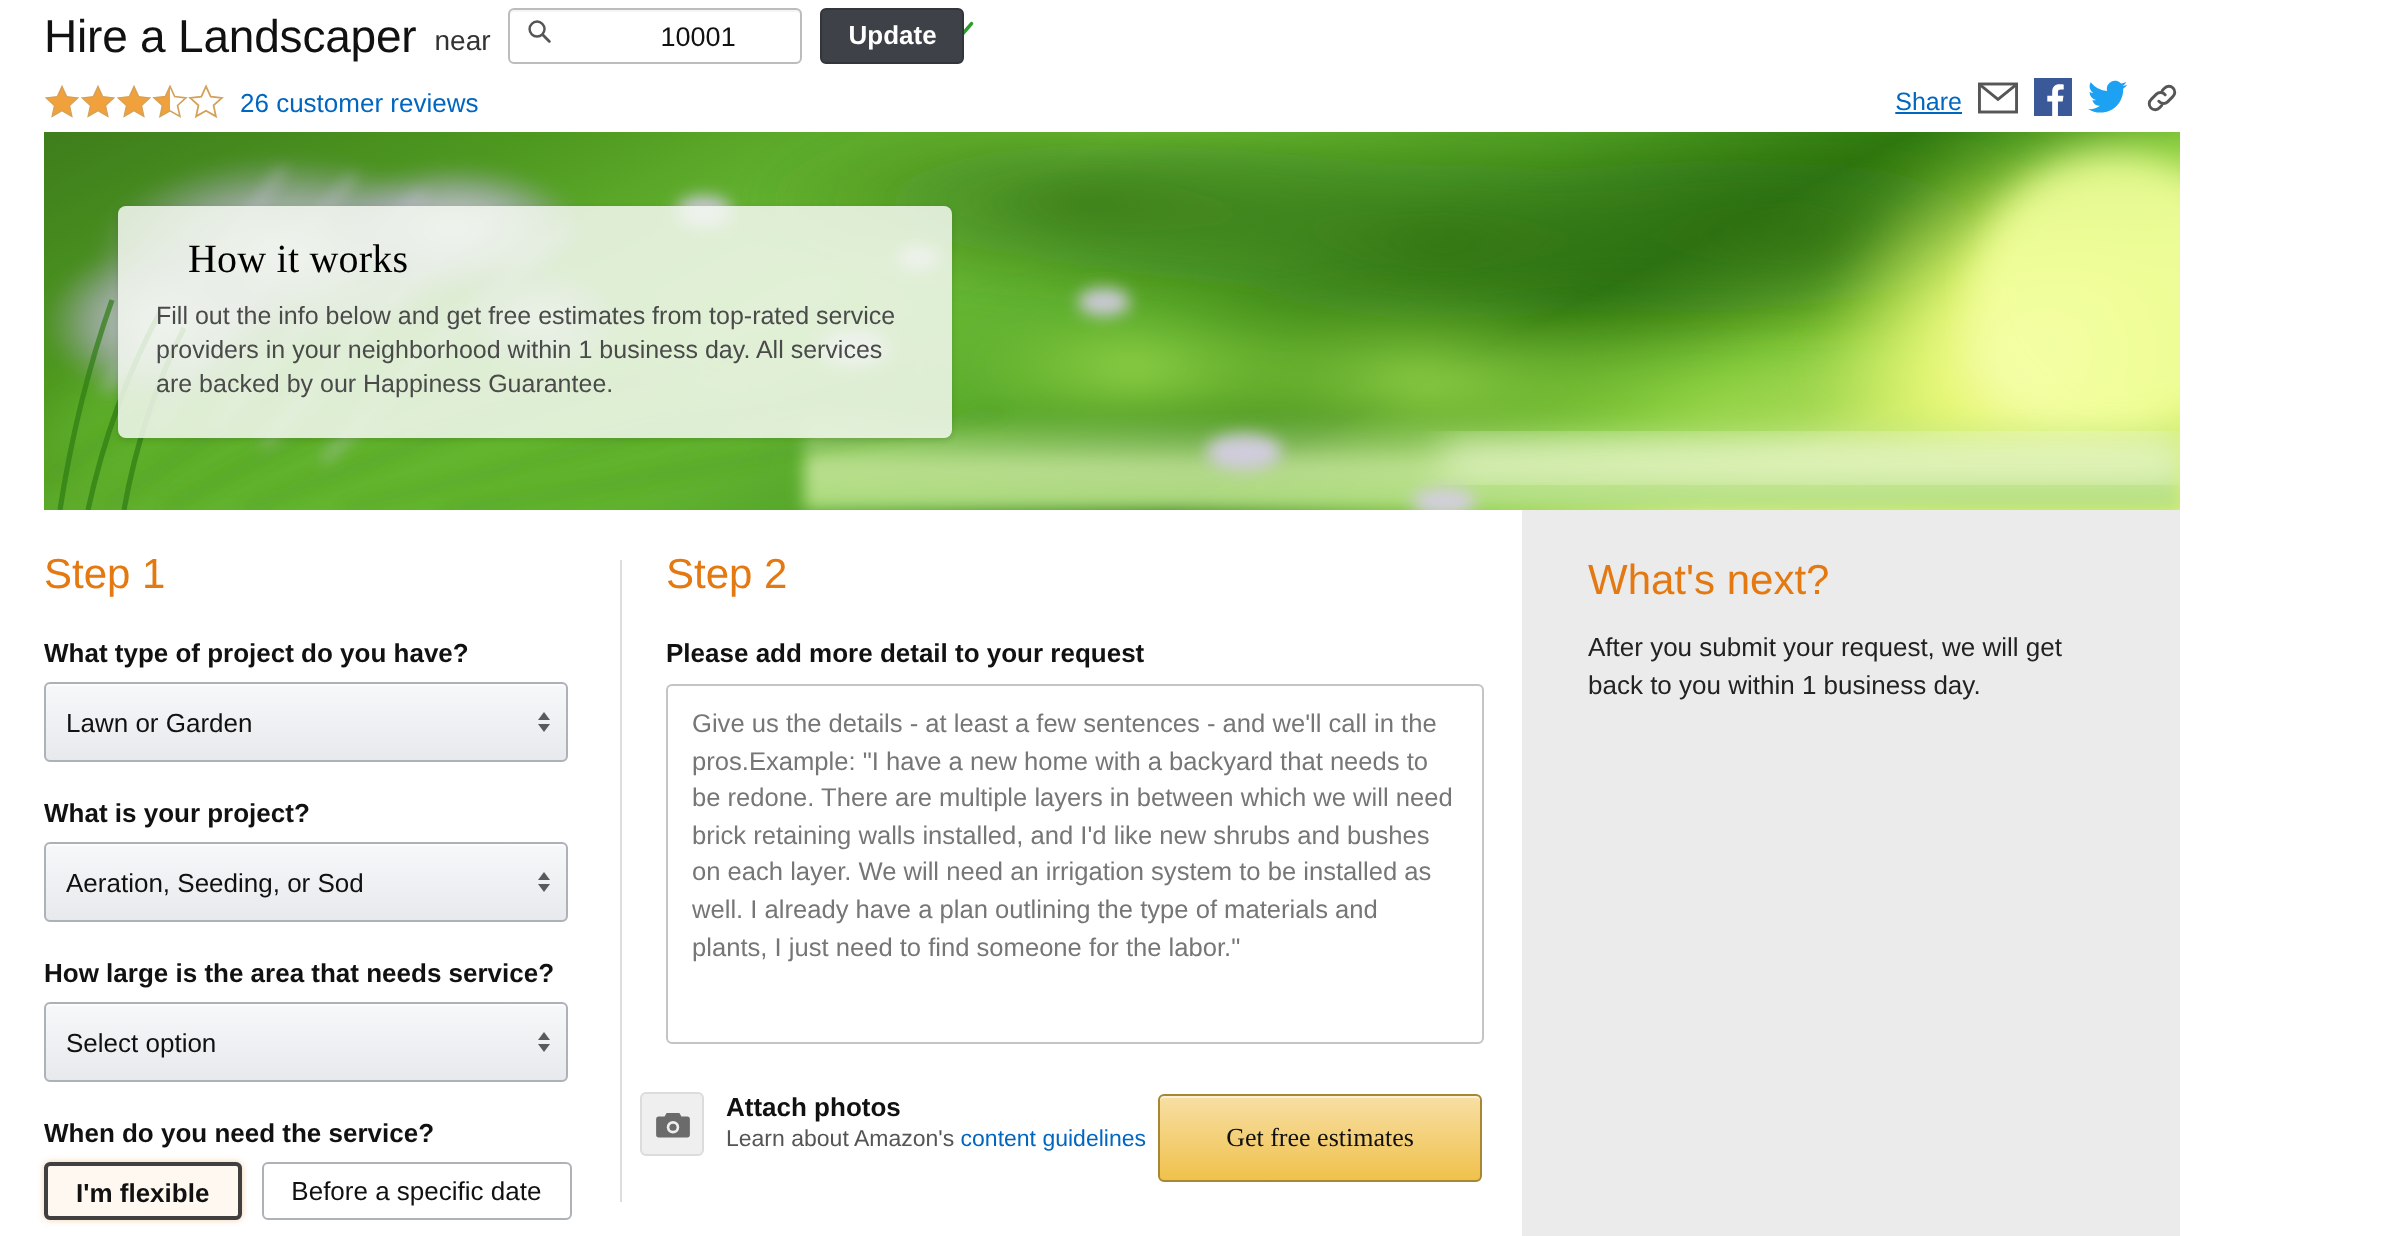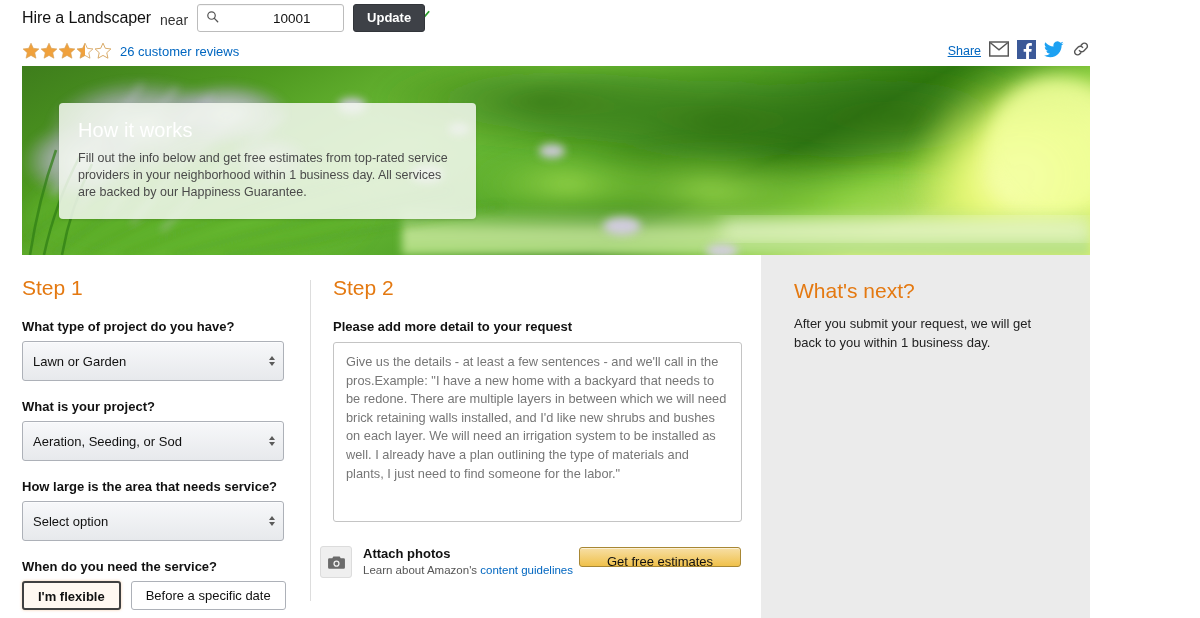--- a/index.html
+++ b/index.html
@@ -13,21 +13,21 @@
   }
 
   
   .header {
     position: absolute;
     left: 22px; top: 0px;
     width: 1068px; height: 36px;
     display: flex; align-items: center;
   }
   .page-title {
-    font-size: 16px;
+    font-size: 23px;
     font-weight: 400;
     color: #111111;
     letter-spacing: -0.1px;
     text-align: right;
   }
   .near-word {
     font-size: 14px;
     color: #333333;
     margin-left: 9px;
     margin-right: 9px;
@@ -105,24 +105,25 @@
   .howbox {
     position: absolute;
     left: 37px; top: 37px;
     width: 417px;
     background: rgba(243,248,240,0.86);
     border-radius: 4px;
     padding: 16px 19px 18px 19px;
     box-shadow: 0 1px 3px rgba(0,0,0,.13);
   }
   .howbox h2 {
-    margin: 0 0 8px 0;
+    margin: 0 0 8px 16px;
     font-size: 20px; font-weight: 400;
-    color: #ffffff;
+    color: #000000;
     letter-spacing: .1px;
+    font-family: Liberation Serif, serif;
   }
   .howbox p {
     margin: 0;
     font-size: 12.5px; line-height: 17px;
     color: #4a4a4a;
   }
 
   
   .col-step1 {
     position: absolute; left: 22px; top: 276px;
@@ -248,26 +249,26 @@
   .attach-txt { margin-left: 11px; }
   .attach-title {
     font-size: 13px; font-weight: bold; color:#111;
     margin-bottom: 3px;
   }
   .attach-sub { font-size: 11.5px; color:#555; }
   .attach-sub a { color:#0066c0; text-decoration:none; cursor:pointer; }
 
   .cta {
     position: absolute; left: 579px; top: 547px;
-    width: 162px; height: 20px;
+    width: 162px; height: 44px;
     background: linear-gradient(to bottom,#f7dfa5 0%,#f0c14b 100%);
     border: 1px solid #a88734;
     border-radius: 3px;
     color: #111111;
-    font-family: Liberation Sans, sans-serif;
+    font-family: Liberation Serif, serif;
     font-size: 13px;
     cursor: pointer;
     box-shadow: 0 1px 0 rgba(255,255,255,.55) inset;
     line-height: 26px;
   }
 </style>
 </head>
 <body>
 
 <div class="header">

